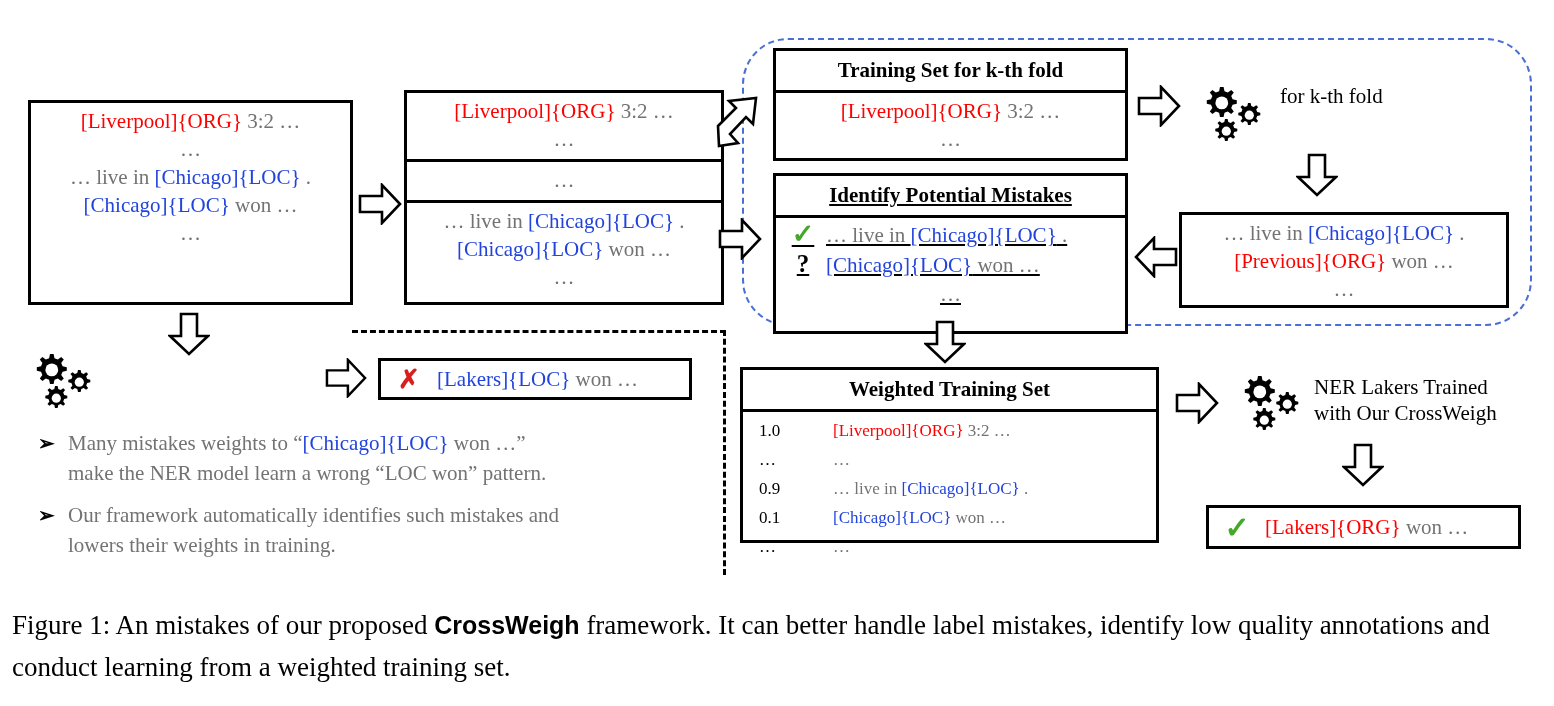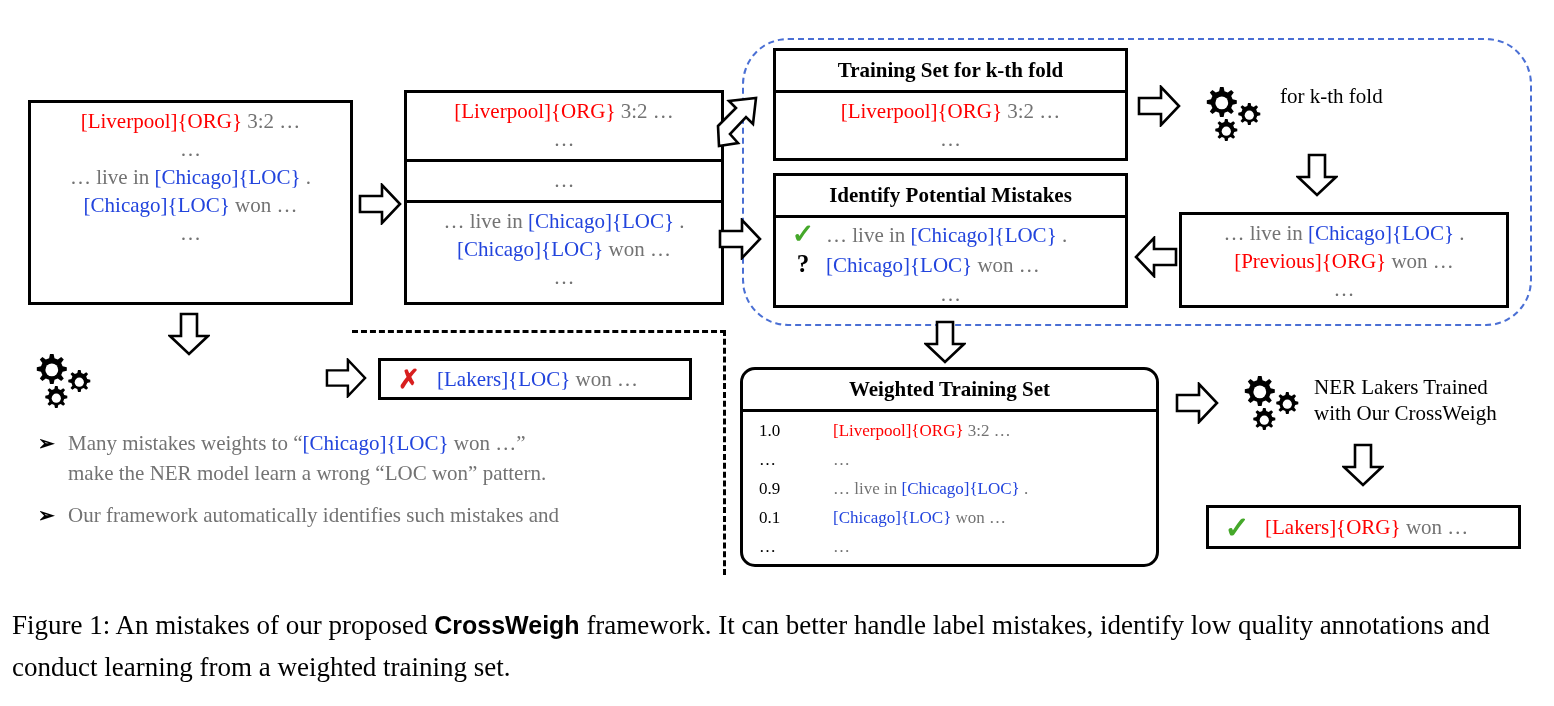--- a/index.html
+++ b/index.html
@@ -112,21 +112,21 @@
   </div>
 
   <div class="box" style="left:773px;top:48px;width:355px;height:113px;">
     <div class="boxhdr">Training Set for k-th fold</div>
     <div class="boxbody">
         <div><span class="red">[Liverpool]{ORG}</span><span class="blk"> 3:2 …</span></div>
         <div><span class="blk">…</span></div>
       </div>
   </div>
 
-  <div class="box" style="left:773px;top:173px;width:355px;height:135px;">
+  <div class="box" style="left:773px;top:173px;width:355px;height:161px;text-decoration:underline;">
     <div class="boxhdr">Identify Potential Mistakes</div>
     <div class="boxbody" style="padding:3px 4px 4px 4px;">
         <div class="mark-row" style="">
           <span class="mark-col"><span class="check" style="font-size:27px;line-height:27px;">✓</span></span>
           <span><span class="blk">… live in </span><span class="blue">[Chicago]{LOC}</span><span class="blk"> .</span></span>
         </div>
         <div class="mark-row" style="">
           <span class="mark-col"><span style="font-weight:bold;font-size:25px;line-height:25px;">?</span></span>
           <span><span class="blue">[Chicago]{LOC}</span><span class="blk"> won …</span></span>
         </div>
@@ -199,30 +199,30 @@
 
   <div class="box" style="left:378px;top:358px;width:314px;height:42px;">
     <div style="display:flex;align-items:center;height:100%;font-size:21px;">
       <span class="xred" style="width:56px;text-align:center;font-size:26px;">✗</span>
       <span><span class="blue">[Lakers]{LOC}</span><span class="blk"> won …</span></span>
     </div>
   </div>
 
   <div class="bullets" style="left:38px;top:428px;width:650px;">
       <div class="bullet"><span class="bmark">➢</span><span class="blk">Many mistakes weights to “</span><span class="blue">[Chicago]{LOC}</span><span class="blk"> won …”</span><br><span class="blk">make the NER model learn a wrong “LOC won” pattern.</span></div>
-      <div class="bullet"><span class="bmark">➢</span><span class="blk">Our framework automatically identifies such mistakes and</span><br></div>
+      <div class="bullet"><span class="bmark">➢</span><span class="blk">Our framework automatically identifies such mistakes and</span><br><span class="blk">lowers their weights in training.</span></div>
     </div>
 
   <div class="arrow" style="left:924px;top:320px;">
     <svg width="42" height="44" viewBox="0 0 42 44">
       <path d="M13 2 H29 V24 H40 L21 42 L2 24 H13 Z" fill="#fff" stroke="#000" stroke-width="2.6" stroke-linejoin="miter"></path>
     </svg>
   </div>
 
-  <div class="box" style="left:740px;top:367px;width:419px;height:200px;border-radius:15px;">
+  <div class="box" style="left:740px;top:367px;width:419px;height:176px;">
     <div class="boxhdr">Weighted Training Set</div>
     <div style="padding:4px 6px 4px 4px;">
         <div class="wrow">
           <span class="wt">1.0</span>
           <span class="ws"><span class="red">[Liverpool]{ORG}</span><span class="blk"> 3:2 …</span></span>
         </div>
         <div class="wrow">
           <span class="wt">…</span>
           <span class="ws"><span class="blk">…</span></span>
         </div>

